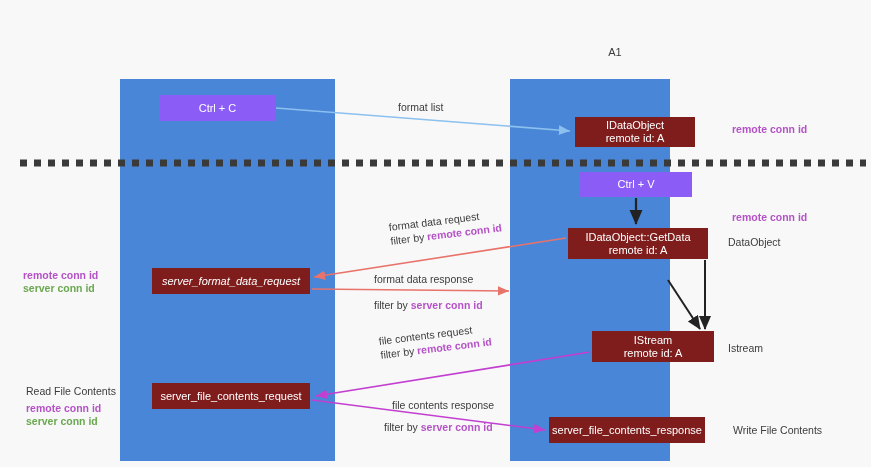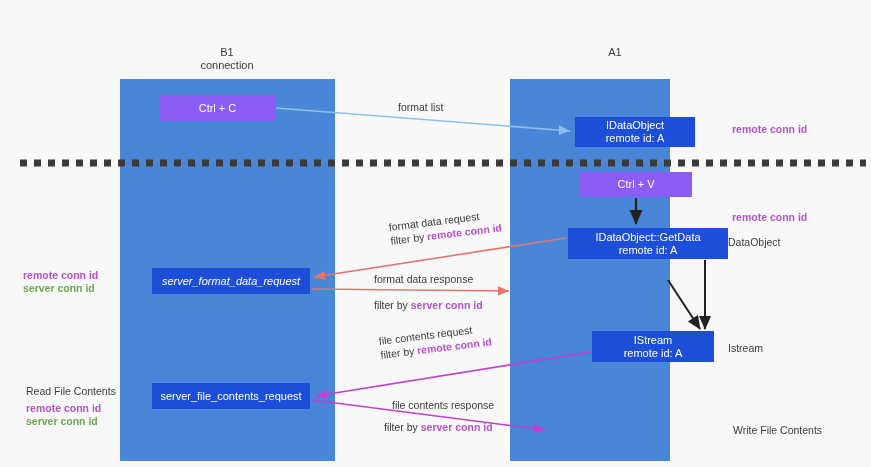--- a/index.html
+++ b/index.html
@@ -28,27 +28,27 @@
   #head-b1{left:152px;top:46px;width:150px;}
   #head-a1{left:540px;top:46px;width:150px;}
 
   
   .node{
     position:absolute;box-sizing:border-box;
     display:flex;flex-direction:column;align-items:center;justify-content:center;
     color:#ffffff;font-size:11px;line-height:13px;text-align:center;
   }
   .node.green{background:#8b5cf6;}
-  .node.orange{background:#1d4ed8;}
+  .node.orange{background:#7f1d1d;}
   .node .l2{font-size:11px;}
 
   #n-ctrlc{left:160px;top:95px;width:115px;height:26px;}
   #n-dataobj{left:575px;top:117px;width:120px;height:30px;}
   #n-ctrlv{left:580px;top:172px;width:112px;height:25px;}
-  #n-getdata{left:568px;top:228px;width:160px;height:31px;}
+  #n-getdata{left:568px;top:228px;width:140px;height:31px;}
   #n-sfdreq{left:152px;top:268px;width:158px;height:26px;font-style:italic;}
   #n-sfdresp{left:513px;top:278px;width:155px;height:26px;}
   #n-istream{left:592px;top:331px;width:122px;height:31px;}
   #n-sfcreq{left:152px;top:383px;width:158px;height:26px;}
   #n-sfcresp{left:549px;top:417px;width:156px;height:26px;}
 
   
   .ann{position:absolute;font-size:10.5px;line-height:13px;}
   .ann.purple{color:#b552c7;font-weight:bold;}
   .ann.green{color:#6aa84f;font-weight:bold;}
@@ -120,24 +120,20 @@
     <line x1="590" y1="352" x2="316" y2="396" stroke="#c23fd0" stroke-width="1.6" marker-end="url(#ah-magenta)"></line>
 
     <line x1="312" y1="400" x2="545" y2="430" stroke="#c23fd0" stroke-width="1.6" marker-end="url(#ah-magenta)"></line>
   </svg>
 
   <svg class="overlay">
     <line x1="20" y1="163" x2="866" y2="163" stroke="#3a3a3a" stroke-width="7" stroke-dasharray="7 7"></line>
   </svg>
 
 
-  <div class="col-head" id="head-b1">
-    <div>B1</div>
-    <div>connection</div>
-  </div>
   <div class="col-head" id="head-a1">
     <div>A1</div>
   </div>
 
   <div class="node green" id="n-ctrlc">
     <span>Ctrl + C</span>
   </div>
 
   <div class="node orange" id="n-dataobj">
     <span>IDataObject</span>
@@ -160,20 +156,23 @@
 
   <div class="node orange" id="n-istream">
     <span>IStream</span>
     <span class="l2">remote id: A</span>
   </div>
 
   <div class="node orange" id="n-sfcreq">
     <span>server_file_contents_request</span>
   </div>
 
+  <div class="node orange" id="n-sfcresp">
+    <span>server_file_contents_response</span>
+  </div>
 
   <div class="elabel" id="e-formatlist">
     <span>format list</span>
   </div>
 
   <div class="elabel" id="e-fdreq">
     <div>format data request</div>
     <div>
       <span>filter by </span><b class="purple">remote conn id</b>
     </div>

